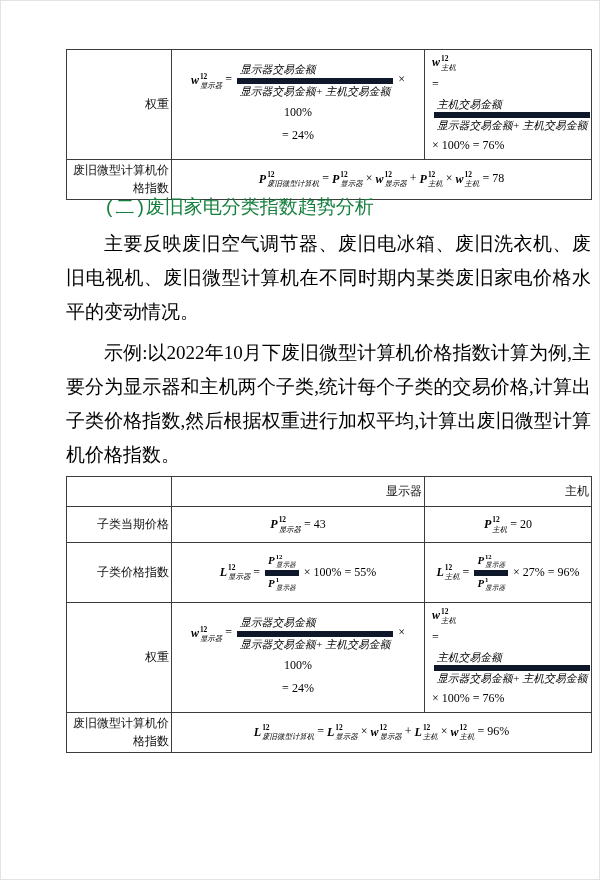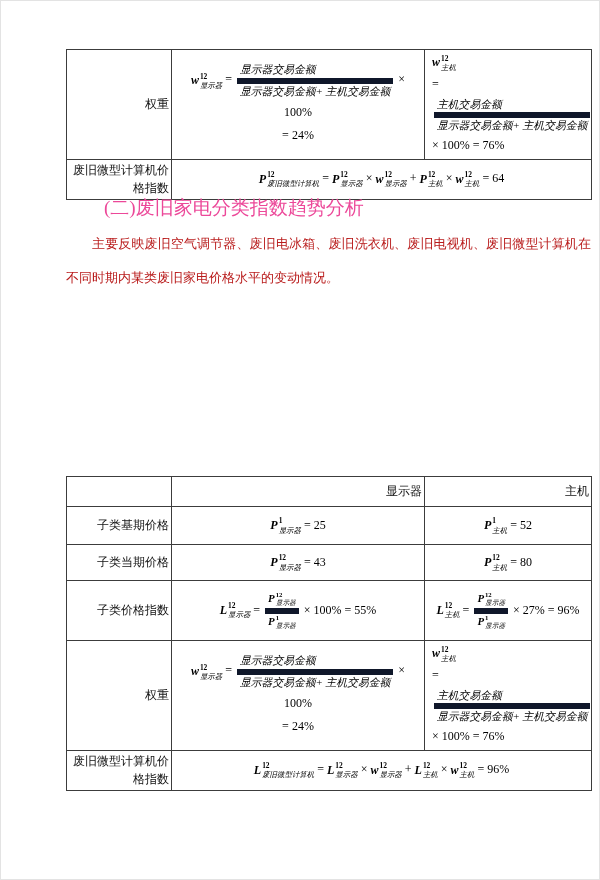--- a/index.html
+++ b/index.html
@@ -45,26 +45,26 @@
   .m-frac {
     display:inline-flex; flex-direction:column; align-items:flex-start;
     vertical-align:middle; margin:1px 2px; font-size:0.9em; line-height:1.45;
   }
   .m-num, .m-den { display:flex; justify-content:center; padding:0 3px; white-space:nowrap; }
   .m-den { border-top:6px solid #0f172a; }
 
   
   #heading {
     position:absolute; top:190px; left:65px; width:525px;
-    font-size:19px; line-height:34px; text-indent:2em; color:#ec4899;
+    font-size:19px; line-height:34px; text-indent:2em; color:#15803d;font-family:Liberation Mono, monospace;
   }
   .para {
     position:absolute; left:65px; width:525px;
-    font-size:13px; line-height:34px; text-indent:2em;
-    text-align:justify; text-align-last:left; color:#b91c1c;
+    font-size:19px; line-height:34px; text-indent:2em;
+    text-align:justify; text-align-last:left; color:#000000;
   }
   #para1 { top:226px; }
   #para2 { top:335px; }
 </style>
 </head>
 <body>
 
 <div class="page">
 
   <table id="table1">
@@ -130,74 +130,58 @@
               <span class="m-scripts">
                 <span class="m-sup">12</span>
                 <span class="m-sub">主机</span>
               </span>
             </span><span class="m-up"> × </span><span class="m-var">
               <span class="m-base">w</span>
               <span class="m-scripts">
                 <span class="m-sup">12</span>
                 <span class="m-sub">主机</span>
               </span>
-            </span><span class="m-up"> = 64</span></td>
+            </span><span class="m-up"> = 78</span></td>
       </tr>
     </tbody>
   </table>
 
   <div id="heading">(二)废旧家电分类指数趋势分析</div>
 
   <div id="para1" class="para">主要反映废旧空气调节器、废旧电冰箱、废旧洗衣机、废旧电视机、废旧微型计算机在不同时期内某类废旧家电价格水平的变动情况。</div>
+  <div id="para2" class="para">示例:以2022年10月下废旧微型计算机价格指数计算为例,主要分为显示器和主机两个子类,统计每个子类的交易价格,计算出子类价格指数,然后根据权重进行加权平均,计算出废旧微型计算机价格指数。</div>
 
   <table id="table2">
     <colgroup>
         <col style="width:105px">
         <col style="width:253px">
         <col style="width:167px">
       </colgroup>
     <tbody>
       <tr class="t2r1">
         <td class="lbl"></td>
         <td class="lbl">显示器</td>
         <td class="lbl">主机</td>
       </tr>
-      <tr class="t2r2">
-        <td class="lbl">子类基期价格</td>
-        <td class="fcell"><span class="m-var">
-              <span class="m-base">P</span>
-              <span class="m-scripts">
-                <span class="m-sup">1</span>
-                <span class="m-sub">显示器</span>
-              </span>
-            </span><span class="m-up"> = 25</span></td>
-        <td class="fcell"><span class="m-var">
-              <span class="m-base">P</span>
-              <span class="m-scripts">
-                <span class="m-sup">1</span>
-                <span class="m-sub">主机</span>
-              </span>
-            </span><span class="m-up"> = 52</span></td>
-      </tr>
       <tr class="t2r3">
         <td class="lbl">子类当期价格</td>
         <td class="fcell"><span class="m-var">
               <span class="m-base">P</span>
               <span class="m-scripts">
                 <span class="m-sup">12</span>
                 <span class="m-sub">显示器</span>
               </span>
             </span><span class="m-up"> = 43</span></td>
         <td class="fcell"><span class="m-var">
               <span class="m-base">P</span>
               <span class="m-scripts">
                 <span class="m-sup">12</span>
                 <span class="m-sub">主机</span>
               </span>
-            </span><span class="m-up"> = 80</span></td>
+            </span><span class="m-up"> = 20</span></td>
       </tr>
       <tr class="t2r4">
         <td class="lbl">子类价格指数</td>
         <td class="fcell"><span class="m-var">
               <span class="m-base">L</span>
               <span class="m-scripts">
                 <span class="m-sup">12</span>
                 <span class="m-sub">显示器</span>
               </span>
             </span><span class="m-up"> = </span><span class="m-frac">

